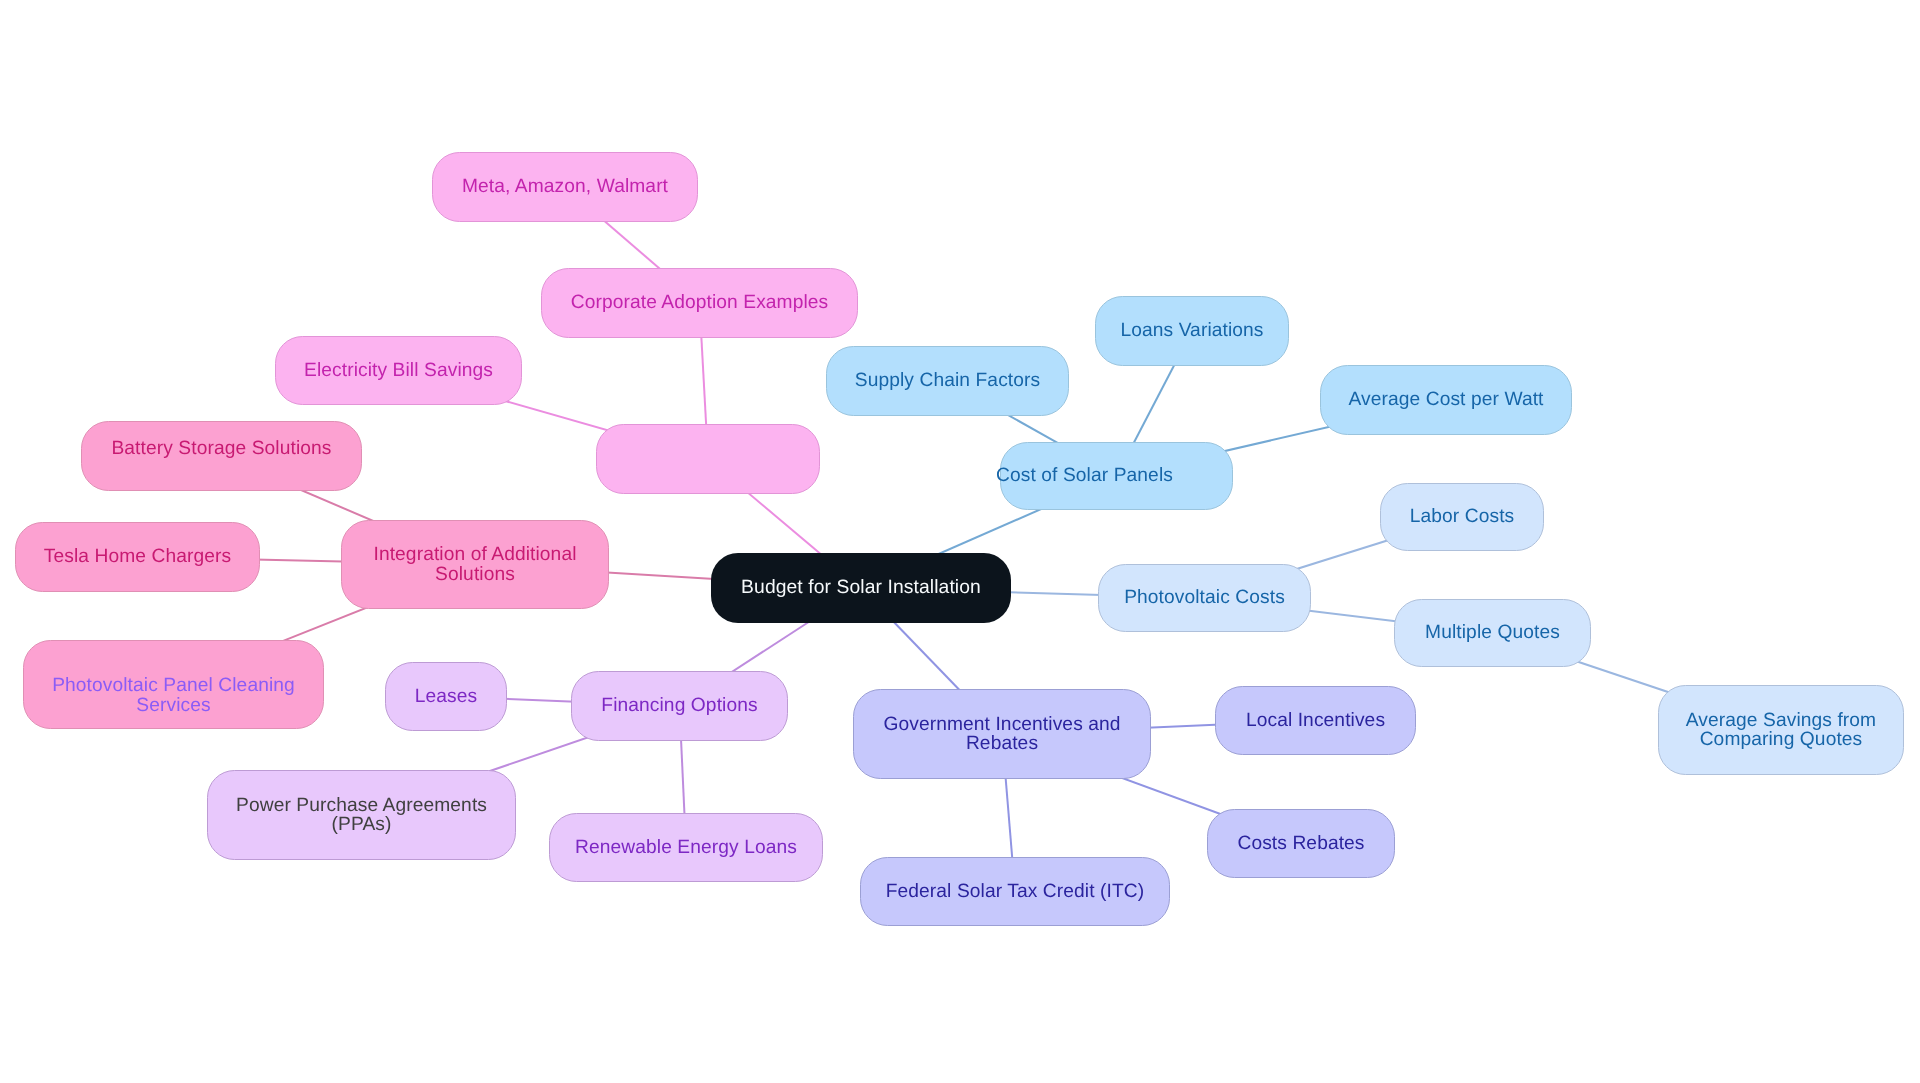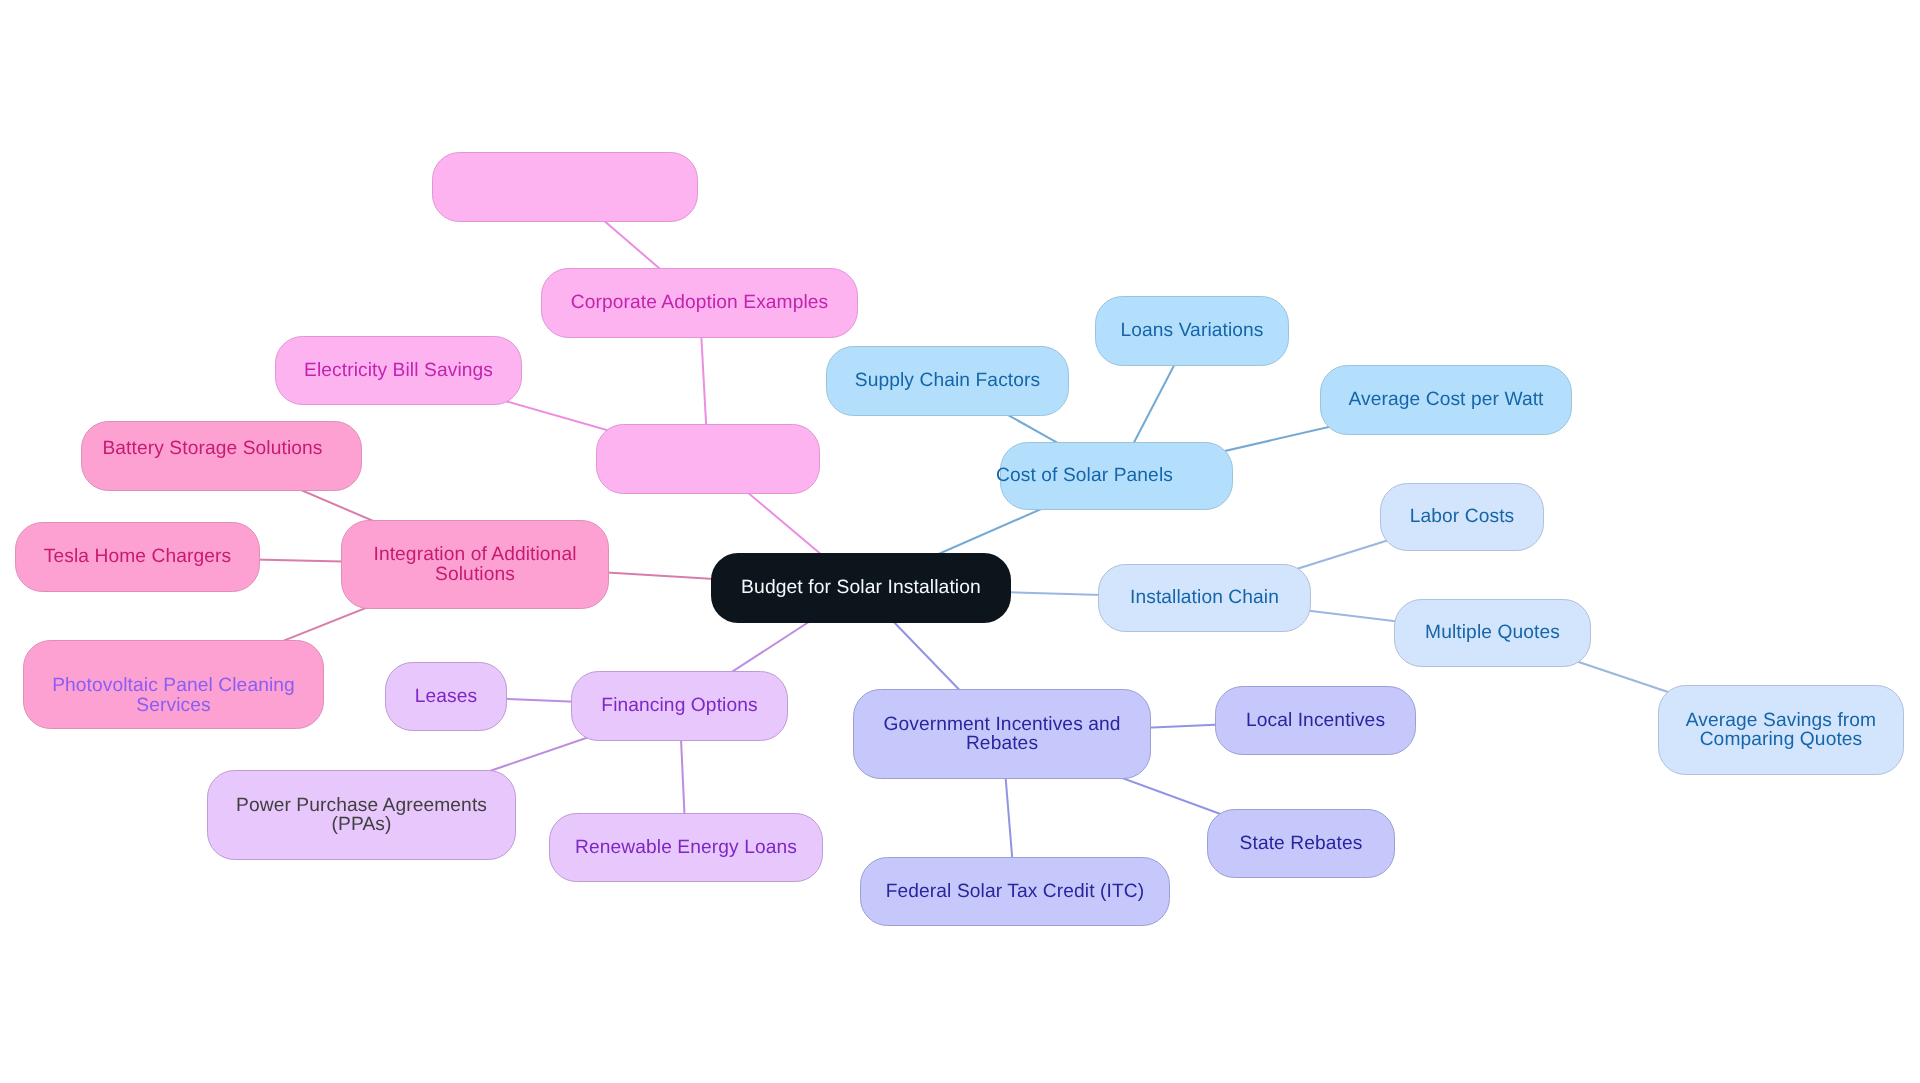--- a/index.html
+++ b/index.html
@@ -84,41 +84,41 @@
   <div class="node" style="left:826px;top:346px;width:243px;height:70px;color:#1665a8">
         <span class="lbl" style="font-size:19.2px">Supply Chain Factors</span>
       </div>
   <div class="node" style="left:1095px;top:296px;width:194px;height:70px;color:#1665a8">
         <span class="lbl" style="font-size:19.2px">Loans Variations</span>
       </div>
   <div class="node" style="left:1320px;top:365px;width:252px;height:70px;color:#1665a8">
         <span class="lbl" style="font-size:19.2px">Average Cost per Watt</span>
       </div>
   <div class="node" style="left:1098px;top:564px;width:213px;height:68px;color:#1665a8">
-        <span class="lbl" style="font-size:19.2px">Installation Chain</span>
+        <span class="lbl" style="font-size:19.2px">Photovoltaic Costs</span>
       </div>
   <div class="node" style="left:1380px;top:483px;width:164px;height:68px;color:#1665a8">
         <span class="lbl" style="font-size:19.2px">Labor Costs</span>
       </div>
   <div class="node" style="left:1394px;top:599px;width:197px;height:68px;color:#1665a8">
         <span class="lbl" style="font-size:19.2px">Multiple Quotes</span>
       </div>
   <div class="node" style="left:1658px;top:685px;width:246px;height:90px;color:#1665a8">
         <span class="lbl" style="font-size:19.2px">Average Savings from
 Comparing Quotes</span>
       </div>
   <div class="node" style="left:853px;top:689px;width:298px;height:90px;color:#2b249e">
         <span class="lbl" style="font-size:19.2px">Government Incentives and
 Rebates</span>
       </div>
   <div class="node" style="left:1215px;top:686px;width:201px;height:69px;color:#2b249e">
         <span class="lbl" style="font-size:19.2px">Local Incentives</span>
       </div>
   <div class="node" style="left:1207px;top:809px;width:188px;height:69px;color:#2b249e">
-        <span class="lbl" style="font-size:19.2px">State Rebates</span>
+        <span class="lbl" style="font-size:19.2px">Costs Rebates</span>
       </div>
   <div class="node" style="left:860px;top:857px;width:310px;height:69px;color:#2b249e">
         <span class="lbl" style="font-size:19.2px">Federal Solar Tax Credit (ITC)</span>
       </div>
   <div class="node" style="left:571px;top:671px;width:217px;height:70px;color:#7d28c4">
         <span class="lbl" style="font-size:19.2px">Financing Options</span>
       </div>
   <div class="node" style="left:385px;top:662px;width:122px;height:69px;color:#7d28c4">
         <span class="lbl" style="font-size:19.2px">Leases</span>
       </div>
@@ -126,30 +126,33 @@
         <span class="lbl" style="font-size:19.2px">Power Purchase Agreements
 (PPAs)</span>
       </div>
   <div class="node" style="left:549px;top:813px;width:274px;height:69px;color:#7d28c4">
         <span class="lbl" style="font-size:19.2px">Renewable Energy Loans</span>
       </div>
   <div class="node" style="left:341px;top:520px;width:268px;height:89px;color:#c81a72">
         <span class="lbl" style="font-size:19.2px">Integration of Additional
 Solutions</span>
       </div>
-  <div class="node" style="left:72px;top:421px;width:281px;height:56px;color:#c81a72">
+  <div class="node" style="left:81px;top:421px;width:281px;height:56px;color:#c81a72">
         <span class="lbl" style="font-size:19.2px">Battery Storage Solutions</span>
       </div>
   <div class="node" style="left:15px;top:522px;width:245px;height:70px;color:#c81a72">
         <span class="lbl" style="font-size:19.2px">Tesla Home Chargers</span>
       </div>
   <div class="node" style="left:23px;top:651px;width:301px;height:89px;color:#8b5cf6">
         <span class="lbl" style="font-size:19.2px">Photovoltaic Panel Cleaning
 Services</span>
       </div>
   <div class="node" style="left:541px;top:268px;width:317px;height:70px;color:#c323ad">
         <span class="lbl" style="font-size:19.2px">Corporate Adoption Examples</span>
       </div>
+  <div class="node" style="left:432px;top:152px;width:266px;height:70px;color:#c323ad">
+        <span class="lbl" style="font-size:19.2px">Meta, Amazon, Walmart</span>
+      </div>
   <div class="node" style="left:275px;top:336px;width:247px;height:69px;color:#c323ad">
         <span class="lbl" style="font-size:19.2px">Electricity Bill Savings</span>
       </div>
   </div>
 </div>
 
 </body></html>

